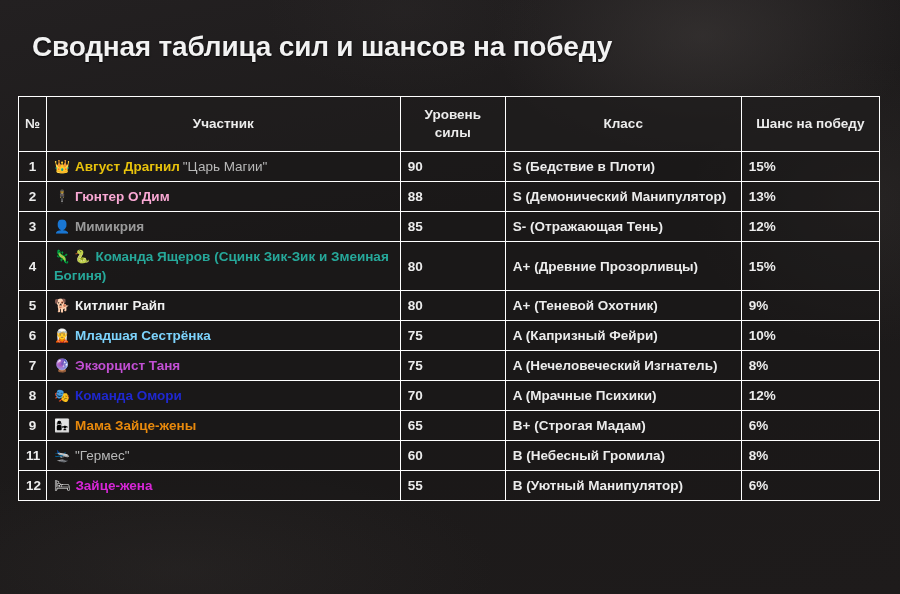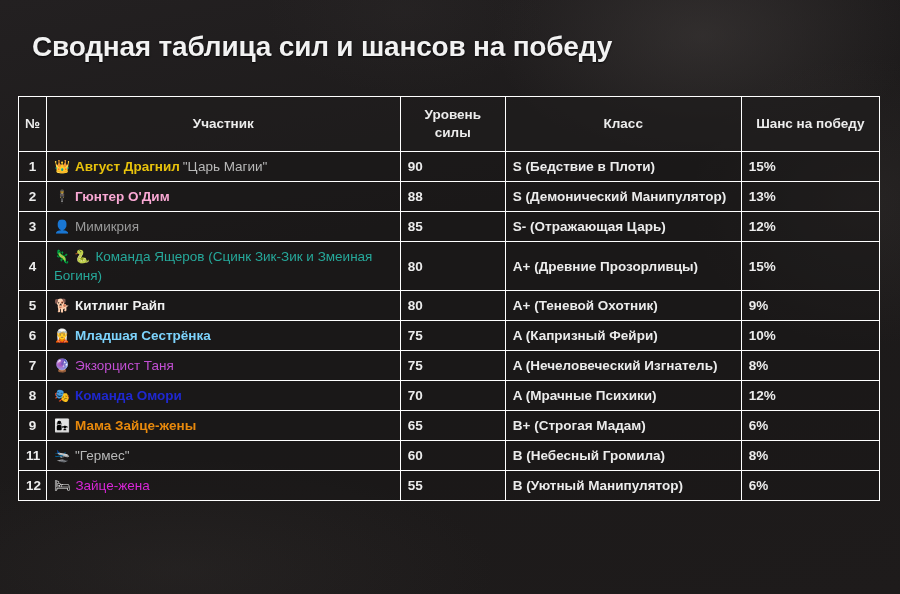--- a/index.html
+++ b/index.html
@@ -78,21 +78,21 @@
   th.col-chance, td.col-chance { width: 129px; text-align: left; font-weight: bold; }
   thead th.col-num { font-weight: bold; }
 
   td.col-name .emoji {
     font-family: "DejaVu Sans", sans-serif;
     font-size: 13px;
     margin-right: 5px;
     display: inline;
   }
   td.col-name .pname { font-weight: bold; }
-  td.col-name .pname.thin { font-weight: normal; }
+  td.col-name .pname.thin { font-weight: bold; }
   td.col-name .epithet {
     color: #b9b9b9;
     font-weight: normal;
     margin-left: 3px;
   }
   tbody tr { background: transparent; }
 </style>
 </head>
 <body>
 
@@ -125,21 +125,21 @@
             <td class="col-num">2</td>
             <td class="col-name"><span class="emoji">🕴</span><span class="pname" style="color: #f9a8d4;">Гюнтер О'Дим</span></td>
             <td class="col-power">88</td>
             <td class="col-class">S (Демонический Манипулятор)</td>
             <td class="col-chance">13%</td>
           </tr>
           <tr>
             <td class="col-num">3</td>
             <td class="col-name"><span class="emoji">👤</span><span class="pname thin" style="color: rgb(154, 154, 154);">Мимикрия</span></td>
             <td class="col-power">85</td>
-            <td class="col-class">S- (Отражающая Царь)</td>
+            <td class="col-class">S- (Отражающая Тень)</td>
             <td class="col-chance">12%</td>
           </tr>
           <tr>
             <td class="col-num">4</td>
             <td class="col-name"><span class="emoji">🦎 🐍</span><span class="pname thin" style="color: rgb(38, 168, 154);">Команда Ящеров (Сцинк Зик-Зик и Змеиная Богиня)</span></td>
             <td class="col-power">80</td>
             <td class="col-class">A+ (Древние Прозорливцы)</td>
             <td class="col-chance">15%</td>
           </tr>
           <tr>

